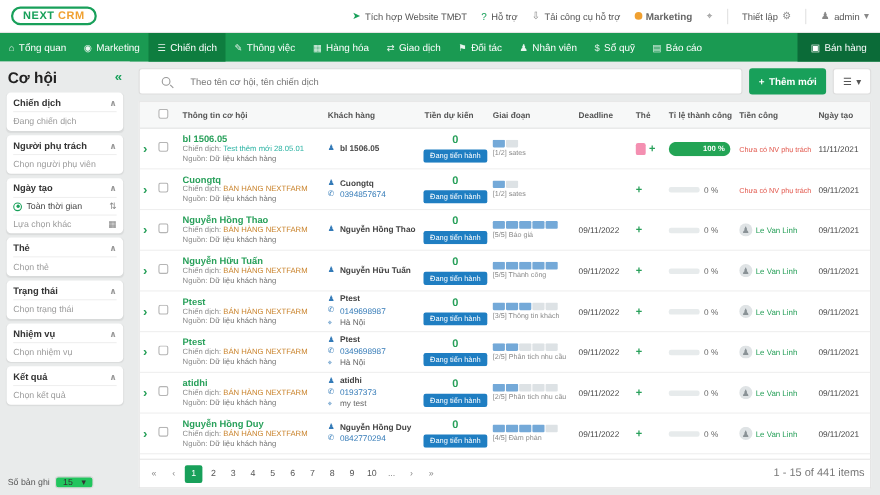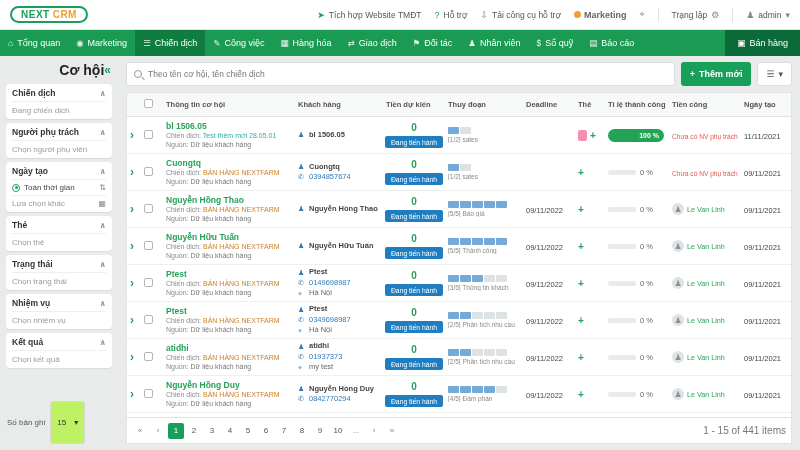--- a/index.html
+++ b/index.html
@@ -23,40 +23,40 @@
   .nav{height:26px;background:#1a9a52;display:flex;align-items:stretch;color:#fff;flex-shrink:0}
   .nav-tabs{display:flex}
   .tab{display:flex;align-items:center;gap:4px;padding:0 8px;font-size:9px;cursor:pointer;white-space:nowrap}
   .tab.active{background:#0e7d3f}
   .tab .tic{font-size:8.5px;opacity:.9}
   .tab-sales{margin-left:auto;background:#0b6b38;display:flex;align-items:center;gap:4px;padding:0 12px;font-size:9px;cursor:pointer}
 
   
   .content{flex:1;display:flex;min-height:0}
   .sidebar{width:118px;background:#e9ebeb;padding:6px 6px 4px;display:flex;flex-direction:column;gap:4px;overflow:hidden;flex-shrink:0}
-  .side-head{display:flex;justify-content:flex-end;align-items:center;padding:0 1px 2px}
+  .side-head{display:flex;justify-content:space-between;align-items:center;padding:0 1px 2px}
   .side-title{font-size:14px;font-weight:bold;color:#222}
   .collapse{color:#18a05a;font-size:12px;font-weight:bold;cursor:pointer}
   .fcard{background:#fff;border-radius:4px;padding:4px 6px;box-shadow:0 1px 1px rgba(0,0,0,.07)}
   .flabel{display:flex;justify-content:space-between;align-items:center;font-weight:bold;font-size:8.5px;color:#333}
   .chev-up{color:#999;font-size:8px;cursor:pointer}
   .fplaceholder{color:#9a9a9a;font-size:8px;border-top:1px solid #efefef;margin-top:3px;padding-top:4px;cursor:pointer}
   .frow{display:flex;align-items:center;gap:4px;font-size:8px;color:#444;margin-top:3px;padding-top:3px;border-top:1px solid #efefef;cursor:pointer}
   .frow .txt{flex:1}
   .frow.other .txt{color:#9a9a9a}
   .radio{width:8px;height:8px;border:1px solid #18a05a;border-radius:50%;display:inline-block;position:relative}
   .radio::after{content:"";position:absolute;inset:1.5px;background:#18a05a;border-radius:50%}
   .sort-ic,.cal-ic{color:#888;font-size:8px}
   .records{margin-top:auto;display:flex;align-items:center;gap:5px;font-size:8px;color:#555;padding:2px 1px}
-  .rselect{background:#bef264;border:1px solid #d8d8d8;border-radius:3px;padding:16px 6px;display:flex;align-items:center;gap:8px;font-size:8px;color:#333;cursor:pointer}
+  .rselect{background:#22c55e;border:1px solid #d8d8d8;border-radius:3px;padding:0 6px;display:flex;align-items:center;gap:8px;font-size:8px;color:#333;cursor:pointer}
 
   
   .main{flex:1;display:flex;flex-direction:column;padding:6px 8px 6px;min-width:0}
   .toolbar{display:flex;gap:6px;margin-bottom:6px;flex-shrink:0}
-  .search{flex:1;background:#fff;border:1px solid #ddd;border-radius:3px;display:flex;align-items:center;padding:0 7px;height:24px;gap:6px}
+  .search{flex:1;background:#fff;border:1px solid #ddd;border-radius:3px;display:flex;align-items:center;padding:0 20px;height:24px;gap:18px}
   .mag{width:8px;height:8px;border:1.4px solid #999;border-radius:50%;position:relative;flex-shrink:0}
   .mag::after{content:"";position:absolute;width:4px;height:1.4px;background:#999;transform:rotate(45deg);left:6px;top:7px}
   .search input{border:0;outline:0;flex:1;font-size:8.5px;color:#333;background:transparent}
   .btn-add{background:#18a05a;color:#fff;border:0;border-radius:3px;height:24px;padding:0 9px;font-size:9px;display:flex;align-items:center;gap:4px;cursor:pointer;font-weight:bold}
   .btn-menu{background:#fff;border:1px solid #ddd;border-radius:3px;height:24px;padding:0 8px;display:flex;align-items:center;gap:4px;cursor:pointer;color:#555;font-size:9px}
 
   .tablewrap{background:#fff;border:1px solid #e3e3e3;flex:1;min-height:0;overflow:hidden}
   .thead{display:flex;background:#f7f8f8;border-bottom:1px solid #e3e3e3;height:24px;align-items:center;font-weight:bold;font-size:7.5px;color:#555}
   .thead>div{padding:0 3px;white-space:nowrap;overflow:hidden}
   .cl-ex{width:14px;flex-shrink:0}.cl-ck{width:22px;flex-shrink:0}.cl-info{width:132px;flex-shrink:0}
@@ -130,21 +130,21 @@
     </div>
     <div class="vendor">
       <span class="vdot"></span>
       <span>Marketing</span>
     </div>
     <div class="titem">
       <span class="ic gray">⌖</span>
     </div>
     <div class="sep"></div>
     <div class="titem">
-      <span>Trạng lập</span>
+      <span>Thiết lập</span>
       <span class="ic gray">⚙</span>
     </div>
     <div class="sep"></div>
     <div class="titem">
       <span class="ic gray">♟</span>
       <span>admin</span>
       <span class="ic gray">▾</span>
     </div>
   </div>
 
@@ -157,21 +157,21 @@
         <div class="tab">
     <span class="tic">◉</span>
     <span>Marketing</span>
   </div>
         <div class="tab active">
     <span class="tic">☰</span>
     <span>Chiến dịch</span>
   </div>
         <div class="tab">
     <span class="tic">✎</span>
-    <span>Công việc</span>
+    <span>Thông việc</span>
   </div>
         <div class="tab">
     <span class="tic">▦</span>
     <span>Hàng hóa</span>
   </div>
         <div class="tab">
     <span class="tic">⇄</span>
     <span>Giao dịch</span>
   </div>
         <div class="tab">
@@ -295,21 +295,21 @@
         </button>
       </div>
 
       <div class="tablewrap">
         <div class="thead">
           <div class="cl-ex"></div>
           <div class="cl-ck"><span class="cb"></span></div>
           <div class="cl-info">Thông tin cơ hội</div>
           <div class="cl-cust">Khách hàng</div>
           <div class="cl-amt">Tiền dự kiến</div>
-          <div class="cl-stg">Thuy đoạn</div>
+          <div class="cl-stg">Giai đoạn</div>
           <div class="cl-dl">Deadline</div>
           <div class="cl-tag">Thẻ</div>
           <div class="cl-suc">Tỉ lệ thành công</div>
           <div class="cl-asg">Tiền công</div>
           <div class="cl-cr">Ngày tạo</div>
         </div>
         <div>
             <div class="trow">
     <div class="cl-ex"><span class="chev">›</span></div>
     <div class="cl-ck"><span class="cb"></span></div>

